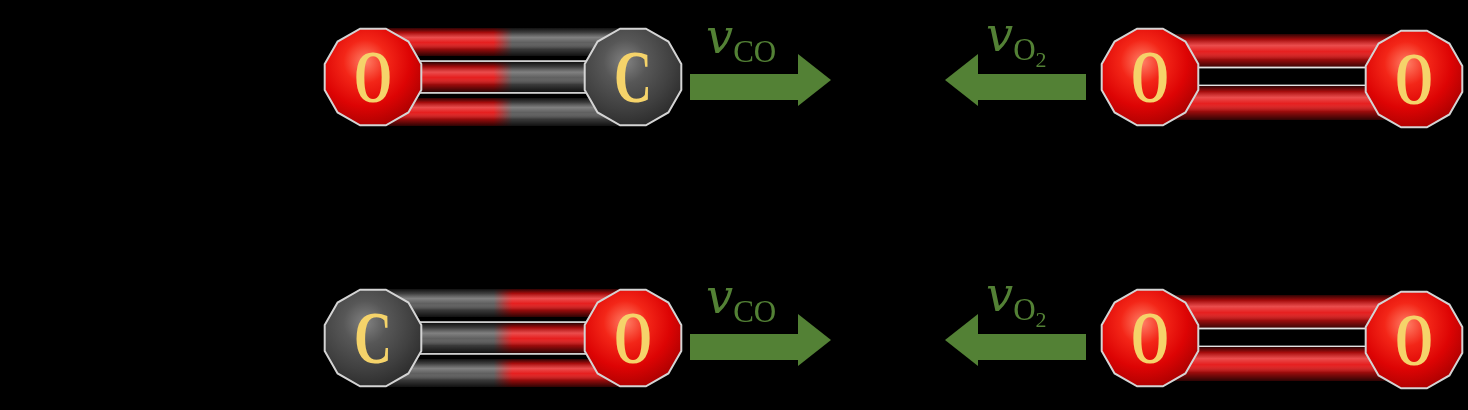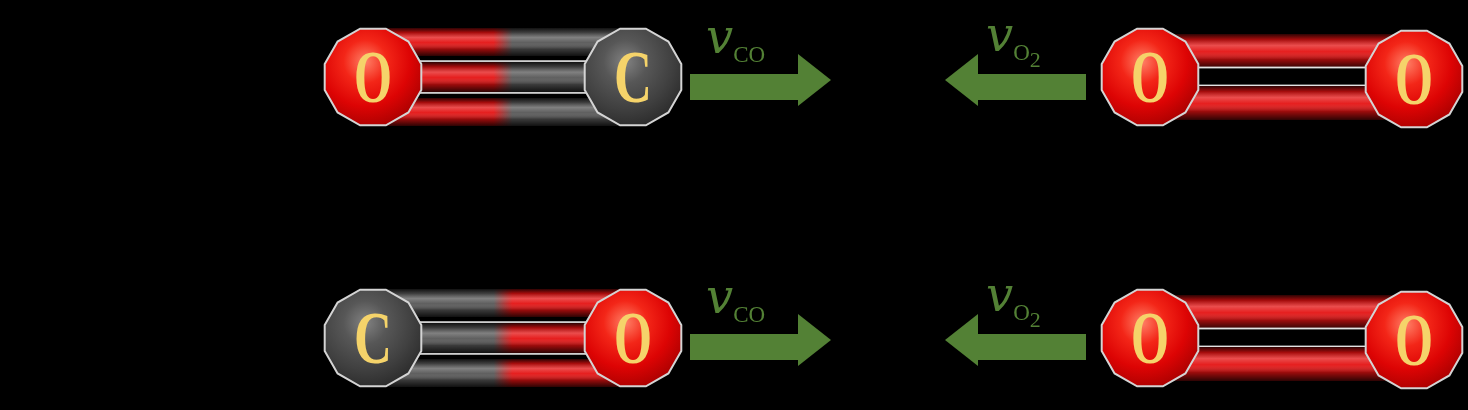--- a/index.html
+++ b/index.html
@@ -20,21 +20,21 @@
     line-height:1;
     white-space:nowrap;
   }
   .rate-label .lv {
     font-family:"DejaVu Serif", serif;
     font-style:italic;
     font-size:48px;
   }
   .rate-label .ls {
     font-family:"Liberation Serif", serif;
-    font-size:23px;
+    font-size:31px;
     vertical-align:-9px;
   }
   .rate-label .lss {
     font-family:"Liberation Serif", serif;
     font-size:22px;
     vertical-align:-16px;
   }
   .defs-holder { position:absolute; width:0; height:0; }
 </style>
 </head>

